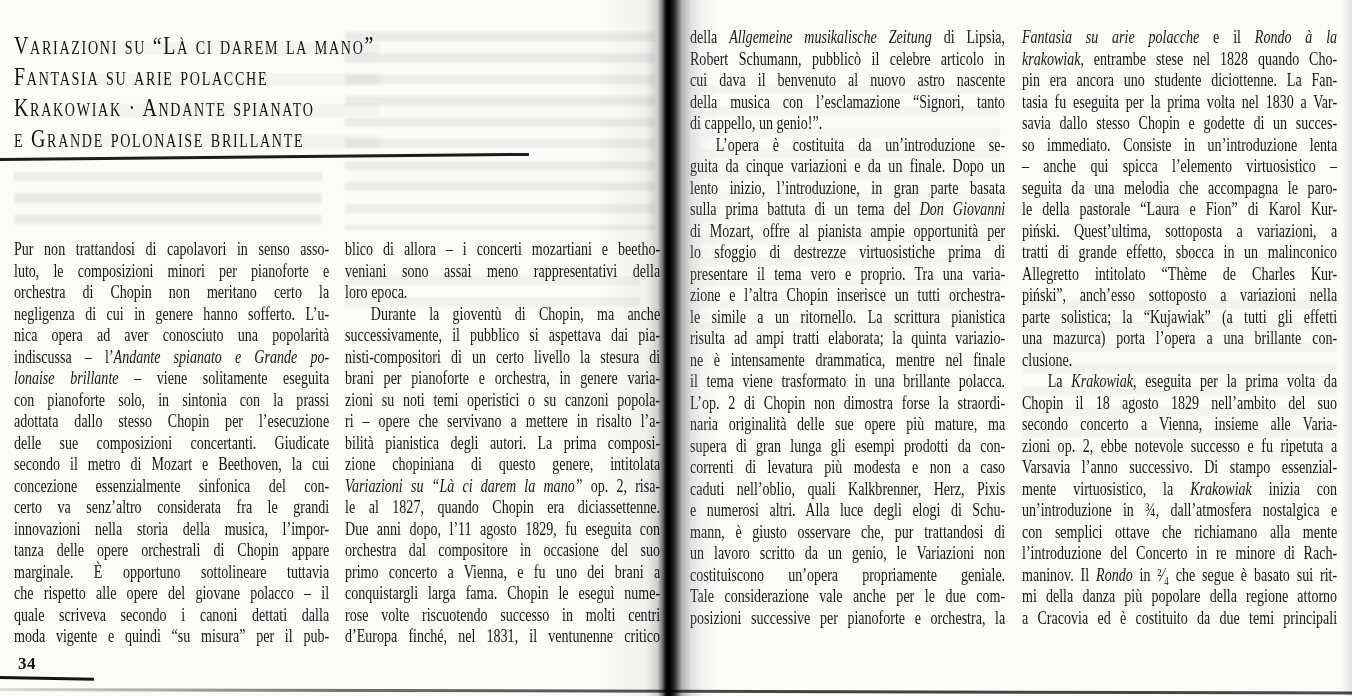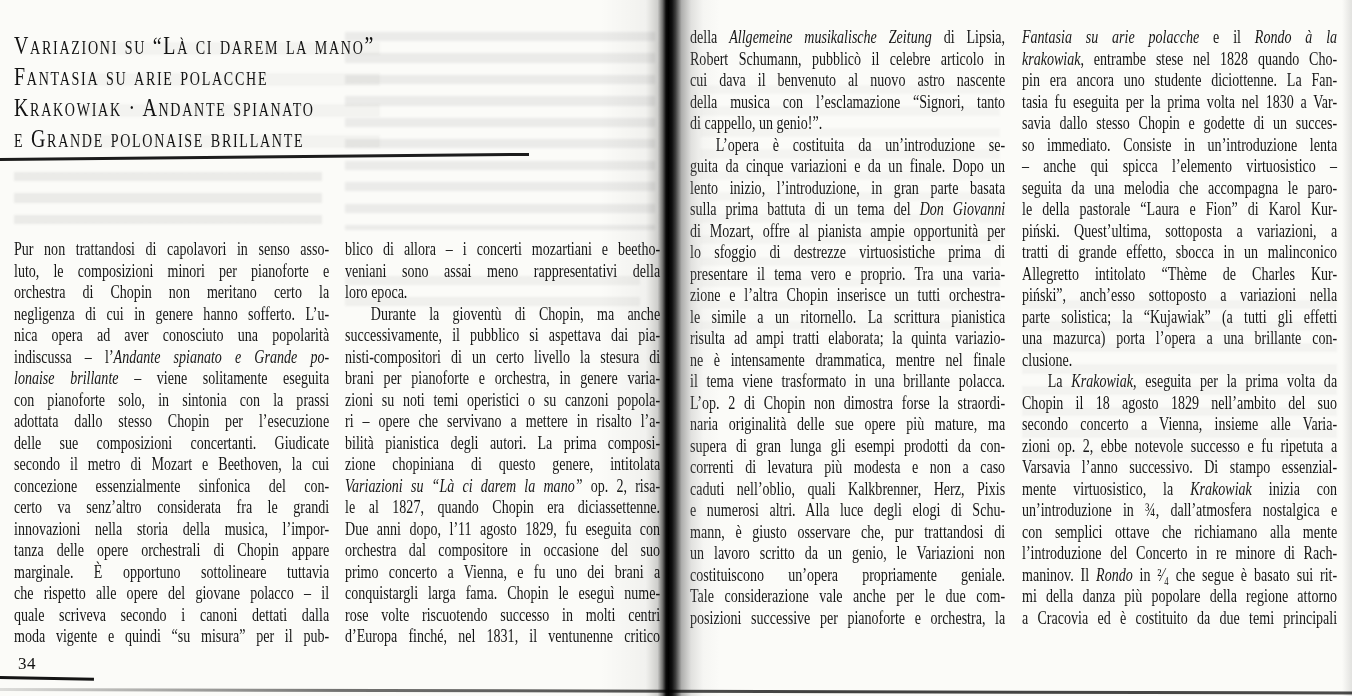--- a/index.html
+++ b/index.html
@@ -22,21 +22,21 @@
     position:absolute;left:14px;top:30px;width:500px;
     transform:scaleX(0.78);transform-origin:0 0;
     font-variant:small-caps;font-size:25.5px;line-height:31px;
     letter-spacing:2.2px;color:#121212;white-space:nowrap;
   }
   .title-rule{
     position:absolute;left:-3px;top:158px;width:532px;height:3px;
     background:#1c1c1c;transform:rotate(-0.55deg);transform-origin:0 0;
   }
   .page-number{
-    position:absolute;font-weight:400;font-size:17px;color:#111;
+    position:absolute;font-weight:700;font-size:17px;color:#111;
     letter-spacing:0.5px;
   }
   .pn-left{left:18px;top:654px;}
   .pn-right{left:1316px;top:653px;margin-left:48px;}
   .gutter{
     position:absolute;left:600px;top:0;width:120px;height:696px;
     background:linear-gradient(90deg,
       rgba(0,0,0,0) 0%,
       rgba(0,0,0,0.04) 38%,
       rgba(0,0,0,0.18) 48%,

